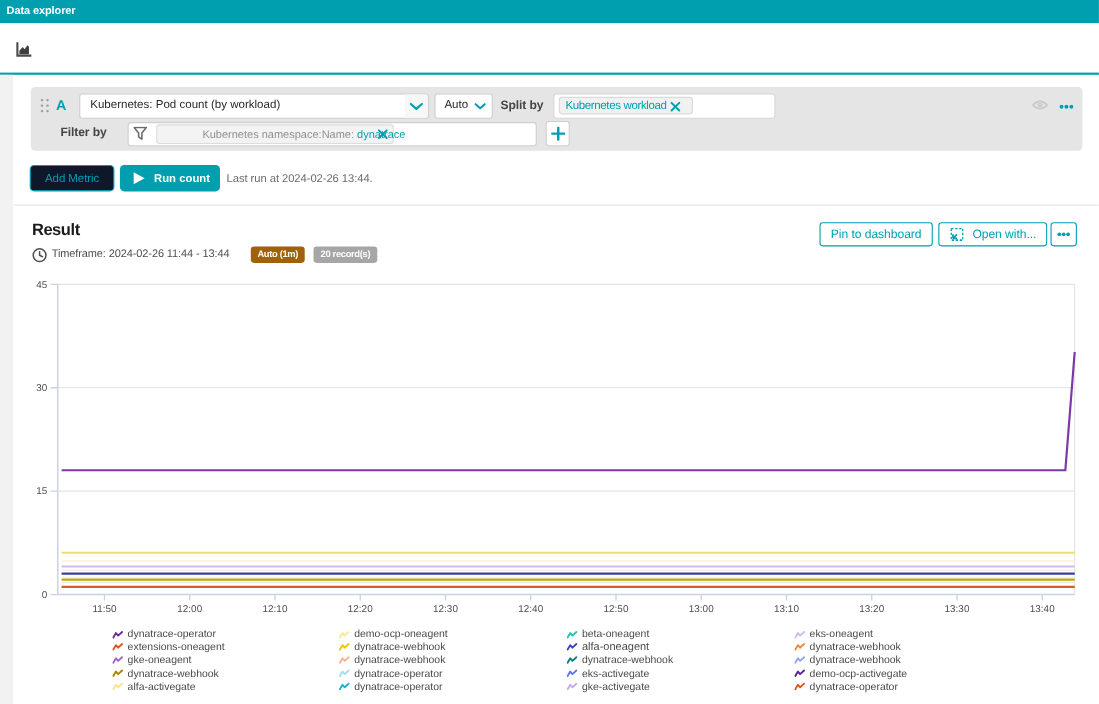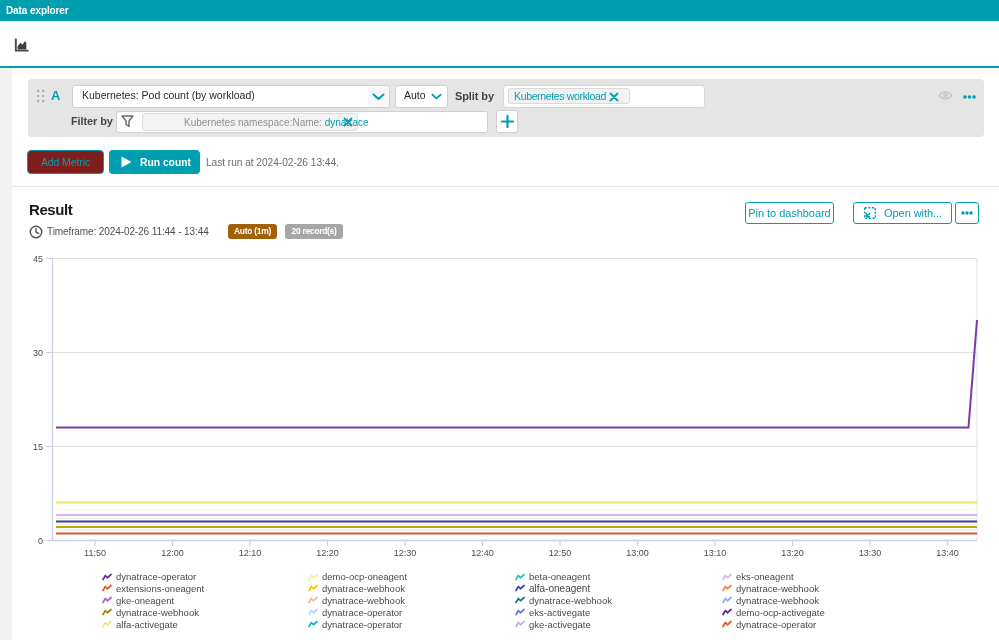--- a/index.html
+++ b/index.html
@@ -62,55 +62,55 @@
     <circle cx="7.5" cy="5.5" r="2.4" fill="#cecece" stroke="none"></circle>
   </svg>
   <svg class="abs" style="left:963px;top:94.5px;" width="13" height="4" viewBox="0 0 13 4">
     <g fill="#009fb0">
         <circle cx="2" cy="2" r="1.8"></circle>
         <circle cx="6.5" cy="2" r="1.8"></circle>
         <circle cx="11" cy="2" r="1.8"></circle>
       </g>
   </svg>
 
-  <div class="abs" style="left:71px;top:115px;font-size:11px;line-height:12px;font-weight:bold;color:#454545;letter-spacing:-0.1px;">Filter by</div>
+  <div class="abs" style="left:55px;top:115px;font-size:11px;line-height:12px;font-weight:bold;color:#454545;letter-spacing:-0.1px;">Filter by</div>
   <div class="abs" style="left:116px;top:111px;width:372px;height:22px;background:#fff;border:1px solid #cfcfcf;border-radius:3px;"></div>
   <svg class="abs" style="left:121px;top:115px;" width="13" height="13" viewBox="0 0 13 13">
     <path d="M1 1 L12 1 L8 6 L8 11.5 L5 9.5 L5 6 Z" fill="none" stroke="#6a6a6a" stroke-width="1.4" stroke-linejoin="round"></path>
   </svg>
   <div class="abs" style="left:142px;top:113px;width:216px;height:18px;background:#f3f3f3;border:1px solid #dcdcdc;border-radius:3px;"></div>
   <div class="abs" style="left:152px;top:117px;font-size:10px;line-height:11px;color:#8f8f8f;letter-spacing:0px;padding-left:32px;">Kubernetes namespace:Name: <span style="color:#009fb0;">dynatrace</span></div>
   <svg class="abs" style="left:343px;top:117px;" width="10" height="10" viewBox="0 0 10 10">
     <path d="M1.5 1.5 L8.5 8.5 M8.5 1.5 L1.5 8.5" stroke="#009fb0" stroke-width="1.8" stroke-linecap="round"></path>
   </svg>
   <div class="abs" style="left:496px;top:110px;width:22px;height:23px;background:#fff;border:1px solid #cfcfcf;border-radius:3px;"></div>
   <svg class="abs" style="left:500.5px;top:115px;" width="13" height="13" viewBox="0 0 13 13">
     <path d="M6.5 1 L6.5 12 M1 6.5 L12 6.5" stroke="#009fb0" stroke-width="2.2" stroke-linecap="round"></path>
   </svg>
 
-  <div class="abs" style="left:27px;top:150px;width:77px;height:24px;background:#7f1d1d;border:1px solid #009fb0;border-radius:4px;color:#009fb0;font-size:10.5px;letter-spacing:-0.1px;text-align:center;line-height:22px;">Add Metric</div>
+  <div class="abs" style="left:27px;top:150px;width:77px;height:24px;background:#0f172a;border:1px solid #009fb0;border-radius:4px;color:#009fb0;font-size:10.5px;letter-spacing:-0.1px;text-align:center;line-height:22px;">Add Metric</div>
   <div class="abs" style="left:109px;top:150px;width:91px;height:24px;background:#009fb0;border-radius:4px;"></div>
   <svg class="abs" style="left:121px;top:156px;" width="11" height="12" viewBox="0 0 11 12">
       <path d="M0.5 0.5 L10.5 6 L0.5 11.5 Z" fill="#fff"></path>
     </svg>
   <div class="abs" style="left:140px;top:157px;font-size:10.3px;line-height:11px;font-weight:bold;color:#fff;letter-spacing:0px;">Run count</div>
   <div class="abs" style="left:206px;top:157px;font-size:10.2px;line-height:11px;color:#6b6b6b;letter-spacing:-0.05px;">Last run at 2024-02-26 13:44.</div>
 
   <div class="abs" style="left:12px;top:186px;width:987px;height:1px;background:#e4e4e4;"></div>
 
   <div class="abs" style="left:29px;top:202px;font-size:15px;line-height:16px;font-weight:bold;color:#1a1a1a;letter-spacing:-0.4px;">Result</div>
   <svg class="abs" style="left:29px;top:225px;" width="14" height="14" viewBox="0 0 14 14">
     <circle cx="7" cy="7" r="5.8" fill="none" stroke="#4f4f4f" stroke-width="1.4"></circle>
     <path d="M7 3.8 L7 7 L9.6 8.4" fill="none" stroke="#4f4f4f" stroke-width="1.4" stroke-linecap="round"></path>
   </svg>
   <div class="abs" style="left:47px;top:226px;font-size:10px;line-height:12px;color:#4f4f4f;letter-spacing:-0.1px;">Timeframe: 2024-02-26 11:44 - 13:44</div>
   <div class="abs" style="left:228px;top:224px;width:49px;height:15px;background:#a16207;border-radius:3px;color:#fff;font-size:8.5px;font-weight:bold;line-height:15px;text-align:center;letter-spacing:-0.3px;">Auto (1m)</div>
   <div class="abs" style="left:285px;top:224px;width:58px;height:15px;background:#a6a6a6;border-radius:3px;color:#fff;font-size:8.5px;font-weight:bold;line-height:15px;text-align:center;letter-spacing:-0.3px;">20 record(s)</div>
 
-  <div class="abs" style="left:745px;top:202px;width:89px;height:22px;background:#fff;border:1px solid #009fb0;border-radius:3px;color:#009fb0;font-size:11px;text-align:center;line-height:21px;letter-spacing:-0.05px;">Pin to dashboard</div>
+  <div class="abs" style="left:745px;top:202px;width:103px;height:22px;background:#fff;border:1px solid #009fb0;border-radius:3px;color:#009fb0;font-size:11px;text-align:center;line-height:21px;letter-spacing:-0.05px;">Pin to dashboard</div>
   <div class="abs" style="left:853px;top:202px;width:99px;height:22px;background:#fff;border:1px solid #009fb0;border-radius:3px;"></div>
   <svg class="abs" style="left:864px;top:207px;" width="12" height="12" viewBox="0 0 12 12">
     <rect x="0.7" y="0.7" width="10.6" height="10.6" fill="none" stroke="#009fb0" stroke-width="1.4" stroke-dasharray="2.1 1.55"></rect>
     <path d="M6 6 L3 9 M2.3 9.7 L2.3 6 M2.3 9.7 L6 9.7" stroke="#009fb0" stroke-width="1.5" fill="none"></path>
   </svg>
   <div class="abs" style="left:884px;top:207px;font-size:11px;line-height:12px;color:#009fb0;letter-spacing:-0.05px;">Open with...</div>
   <div class="abs" style="left:955px;top:202px;width:24px;height:22px;background:#fff;border:1px solid #009fb0;border-radius:3px;"></div>
   <svg class="abs" style="left:961px;top:210.5px;" width="12" height="4" viewBox="0 0 12 4">
       <g fill="#009fb0">
         <circle cx="2" cy="2" r="1.7"></circle>

